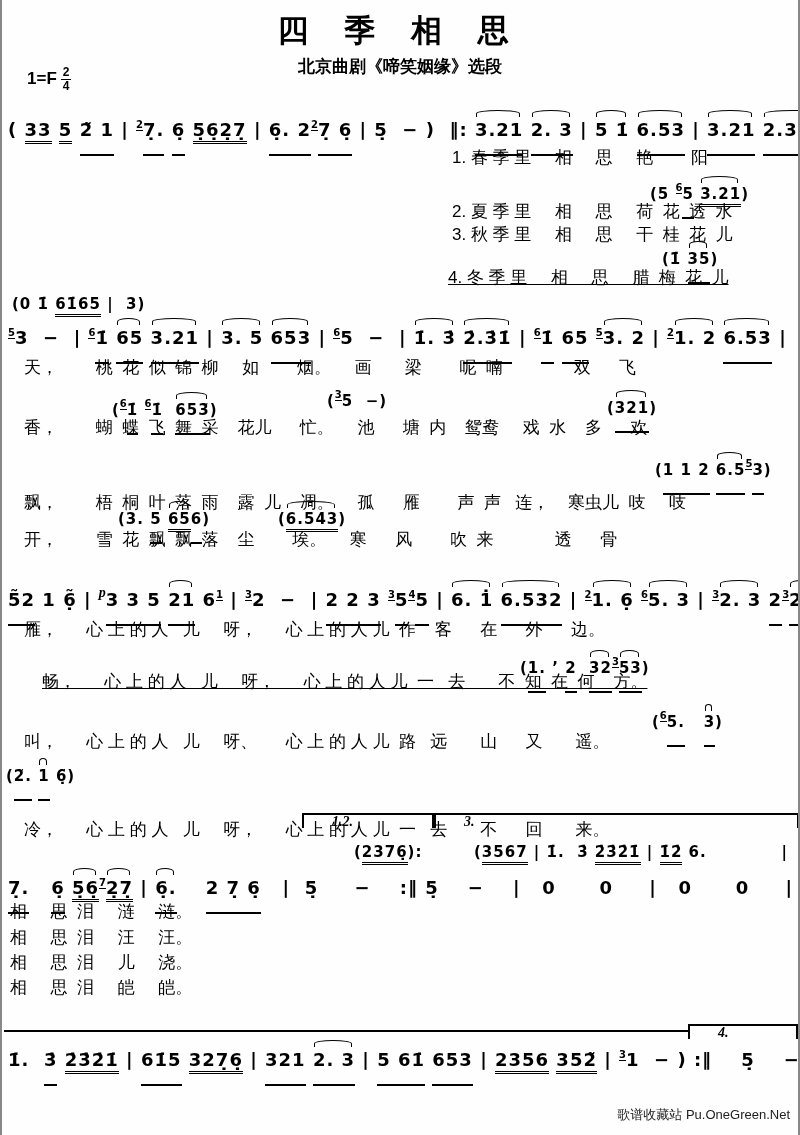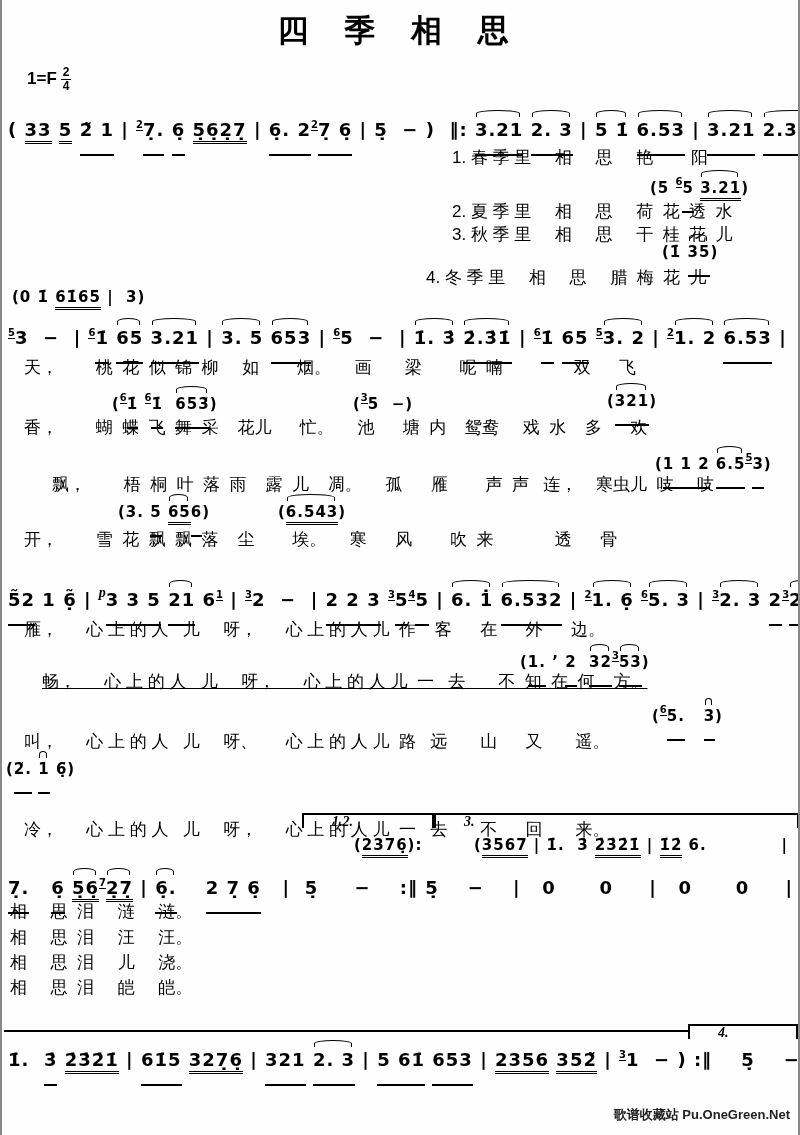--- a/index.html
+++ b/index.html
@@ -11,77 +11,78 @@
   .subtitle{position:absolute;top:55px;left:0;right:0;text-align:center;
             font-weight:700;font-size:17px;}
   .keysig{position:absolute;left:25px;top:66px;font-weight:800;font-size:17px;
           display:flex;align-items:center;gap:4px;}
   .ts{display:inline-flex;flex-direction:column;align-items:center;line-height:1;
       font-size:12px;font-weight:800;}
   .ts .tn{border-bottom:1.5px solid #000;padding:0 2px 1px;}
   .mline,.aline{position:absolute;font-weight:700;white-space:pre;
                 font-family:"DejaVu Sans",sans-serif;letter-spacing:1px;}
   .mline{font-size:18px;line-height:30px;}
-  .aline{font-size:15px;line-height:19px;}
+  .aline{font-size:15px;line-height:32px;}
   .lyric{position:absolute;white-space:pre;font-size:17px;line-height:20px;}
   .u1{border-bottom:2px solid #000;padding-bottom:14px;}
   .u2{border-bottom:3px double #000;padding-bottom:1px;}
   .g{font-size:10px;vertical-align:8px;border-bottom:1px solid #000;letter-spacing:0;}
   .dyn{font-style:italic;font-family:"Liberation Serif",serif;font-size:14px;
        vertical-align:9px;letter-spacing:0;}
   .arc{position:relative;}
   .arc::before{content:"";position:absolute;top:-9px;left:1px;right:3px;height:6px;
                border:1.5px solid #000;border-bottom:none;border-radius:100% 100% 0 0;}
   .volta{position:absolute;border-top:2px solid #000;border-left:2px solid #000;
          border-right:2px solid #000;height:13px;}
   .volta .vl{position:absolute;left:4px;top:0;font-style:italic;font-size:14px;
              font-weight:600;line-height:1;font-family:"Liberation Serif",serif;margin-left:24px;}
   .rule{position:absolute;border-top:2px solid #000;}
-  .footer{position:absolute;right:8px;top:1106px;font-size:13px;color:#222;font-weight:bold;}
+  .footer{position:absolute;right:8px;top:1106px;font-size:13px;color:#222;}
 </style>
 </head>
 <body>
 
 <div id="page">
   <div class="title">四 季 相 思</div>
+  <div class="subtitle">北京曲剧《啼笑姻缘》选段</div>
   <div class="keysig">
     <span>1=F</span>
     <span class="ts">
       <span class="tn">2</span>
       <span>4</span>
     </span>
   </div>
 
   <div id="score">
       <div class="mline" style="left: 6px; top: 110px;"><span class="">( </span><span class="u2">33</span><span class=""> </span><span class="u2">5</span><span class=""> </span><span class="u1">2̃ 1</span><span class=""> | </span><span class="g">2</span><span class="u1">7̣.</span><span class=""> </span><span class="u1">6̣</span><span class=""> </span><span class="u2">5̣6̣2̣7̣</span><span class=""> | </span><span class="u1">6̣. 2</span><span class="g">2</span><span class="u1">7̣ 6̣</span><span class=""> | 5̣  − )  ‖: </span><span class="u1 arc">3.21</span><span class=""> </span><span class="u1 arc">2. 3</span><span class=""> | </span><span class="arc">5 1̇</span><span class=""> </span><span class="u1 arc">6.53</span><span class=""> | </span><span class="u1 arc">3.21</span><span class=""> </span><span class="u1 arc">2.365</span></div>
       <div class="mline" style="left: 6px; top: 318px;"><span class="g">5</span><span class="">3  −  | </span><span class="g">6</span><span class="u1">1̇</span><span class=""> </span><span class="u1 arc">65</span><span class=""> </span><span class="u1 arc">3.21</span><span class=""> | </span><span class="arc">3. 5</span><span class=""> </span><span class="u1 arc">653</span><span class=""> | </span><span class="g">6</span><span class="">5  −  | </span><span class="arc">1̇. 3̇</span><span class=""> </span><span class="u1 arc">2̇.3̇1̇</span><span class=""> | </span><span class="g">6</span><span class="u1">1̇</span><span class=""> </span><span class="u1">65</span><span class=""> </span><span class="g">5</span><span class="arc">3. 2</span><span class=""> | </span><span class="g">2</span><span class="arc">1. 2</span><span class=""> </span><span class="u1 arc">6.53</span><span class=""> |</span></div>
       <div class="mline" style="left: 6px; top: 578px;"><span class="u1">5̃2</span><span class=""> 1 </span><span class="">6̣̃</span><span class=""> | </span><span class="dyn">p</span><span class="u1">3 3 5</span><span class=""> </span><span class="u1 arc">21</span><span class=""> 6</span><span class="g">1</span><span class=""> | </span><span class="g">3</span><span class="">2  −  | </span><span class="u1">2 2 3</span><span class=""> </span><span class="g">3</span><span class="u1">5</span><span class="g">4</span><span class="u1">5</span><span class=""> | </span><span class="arc">6. 1̇</span><span class=""> </span><span class="u1 arc">6.532</span><span class=""> | </span><span class="g">2</span><span class="arc">1. 6̣</span><span class=""> </span><span class="g">6</span><span class="arc">5. 3</span><span class=""> | </span><span class="g">3</span><span class="arc">2. 3</span><span class=""> </span><span class="u1">2</span><span class="g">3</span><span class="u1 arc">21</span></div>
       <div class="mline" style="left: 6px; top: 868px;"><span class="u1">7̣.</span><span class="">   </span><span class="u1">6̣</span><span class=""> </span><span class="u2 arc">5̣6̣</span><span class="g">7</span><span class="u2 arc">2̣7̣</span><span class=""> | </span><span class="u1 arc">6̣.</span><span class="">    </span><span class="u1">2 7̣ 6̣</span><span class="">   |  5̣     −    :‖ 5̣    −    |   0      0     |   0      0     |</span></div>
       <div class="mline" style="left: 6px; top: 1040px;"><span class="">1̇.</span><span class="">  </span><span class="u1">3̇</span><span class=""> </span><span class="u2">2̇3̇2̇1̇</span><span class=""> | </span><span class="u1">61̇5</span><span class=""> </span><span class="u2">327̣6̣</span><span class=""> | </span><span class="u1">321</span><span class=""> </span><span class="u1 arc">2. 3</span><span class=""> | </span><span class="u1">5 61̇</span><span class=""> </span><span class="u1">653</span><span class=""> | </span><span class="u2">2356</span><span class=""> </span><span class="u2">352̃</span><span class=""> | </span><span class="g">3</span><span class="">1  − ) :‖    5̣    −   ‖</span></div>
       <div class="aline" style="left: 648px; top: 172px;"><span class="">(5 </span><span class="g">6</span><span class="u1">5</span><span class=""> </span><span class="u2 arc">3.21</span><span class="">)</span></div>
       <div class="aline" style="left: 660px; top: 243px;"><span class="">(1̇ </span><span class="u1 arc">35</span><span class="">)</span></div>
       <div class="aline" style="left: 10px; top: 288px;"><span class="">(0 1̇ </span><span class="u2">61̇65</span><span class=""> |  3)</span></div>
       <div class="aline" style="left: 110px; top: 388px;"><span class="">(</span><span class="g">6</span><span class="u1">1̇</span><span class=""> </span><span class="g">6</span><span class="u1">1̇</span><span class="">  </span><span class="u1 arc">653̃</span><span class="">)</span></div>
-      <div class="aline" style="left: 325px; top: 388px; margin-left: 26px;"><span class="">(</span><span class="g">3</span><span class="">5  −)</span></div>
+      <div class="aline" style="left: 325px; top: 379px;"><span class="">(</span><span class="g">3</span><span class="">5  −)</span></div>
       <div class="aline" style="left: 605px; top: 392px;"><span class="">(</span><span class="u1 arc">321</span><span class="">)</span></div>
       <div class="aline" style="left: 653px; top: 448px;"><span class="">(</span><span class="u1">1 1 2</span><span class=""> </span><span class="u1 arc">6.5</span><span class="g">5</span><span class="u1">3</span><span class="">)</span></div>
       <div class="aline" style="left: 116px; top: 503px;"><span class="">(3. </span><span class="u1">5</span><span class=""> </span><span class="u2 arc">65</span><span class="u1">6</span><span class="">)</span></div>
       <div class="aline" style="left: 276px; top: 503px;"><span class="">(</span><span class="u2 arc">6.543</span><span class="">)</span></div>
       <div class="aline" style="left: 518px; top: 646px;"><span class="">(</span><span class="u1">1.</span><span class=""> ’ </span><span class="u1">2</span><span class="">  </span><span class="u1 arc">32</span><span class="g">3</span><span class="u1 arc">53</span><span class="">)</span></div>
       <div class="aline" style="left: 650px; top: 700px;"><span class="">(</span><span class="g">6</span><span class="u1">5.</span><span class="">   </span><span class="u1 arc">3</span><span class="">)</span></div>
       <div class="aline" style="left: 4px; top: 760px;"><span class="">(</span><span class="u1">2̃.</span><span class=""> </span><span class="u1 arc">1</span><span class=""> 6̣̃)</span></div>
       <div class="aline" style="left: 352px; top: 836px;"><span class="">(</span><span class="u2">2376̣</span><span class="">):</span></div>
       <div class="aline" style="left: 472px; top: 836px;"><span class="">(</span><span class="u2">3567</span><span class=""> | </span><span class="">1̇.  3̇</span><span class=""> </span><span class="u2">2̇3̇2̇1̇</span><span class=""> | </span><span class="u2">1̇2̇</span><span class=""> 6.            |</span></div>
       <div class="lyric" style="left: 450px; top: 148px;">1. 春 季 里     相     思     艳        阳</div>
       <div class="lyric" style="left: 450px; top: 202px;">2. 夏 季 里     相     思     荷  花  透  水</div>
       <div class="lyric" style="left: 450px; top: 225px;">3. 秋 季 里     相     思     干  桂  花  儿</div>
-      <div class="lyric" style="left: 424px; top: 268px;">4. 冬 季 里     相     思     腊  梅  花  儿</div>
+      <div class="lyric" style="left: 446px; top: 268px; text-decoration: underline;">4. 冬 季 里     相     思     腊  梅  花  儿</div>
       <div class="lyric" style="left: 22px; top: 358px;">天，        桃  花  似  锦  柳     如        烟。     画       梁        呢  喃               双      飞</div>
       <div class="lyric" style="left: 22px; top: 418px;">香，        蝴  蝶  飞  舞  采    花儿      忙。     池      塘  内    鸳鸯     戏  水    多      欢</div>
-      <div class="lyric" style="left: 22px; top: 475px; margin-left: 28px;">飘，        梧  桐  叶  落  雨    露  儿    凋。     孤      雁        声  声   连，    寒虫儿  吱     吱</div>
+      <div class="lyric" style="left: 22px; top: 493px;">飘，        梧  桐  叶  落  雨    露  儿    凋。     孤      雁        声  声   连，    寒虫儿  吱     吱</div>
       <div class="lyric" style="left: 22px; top: 530px;">开，        雪  花  飘  飘  落    尘        埃。     寒      风        吹  来             透      骨</div>
       <div class="lyric" style="left: 22px; top: 620px;">雁，      心 上 的 人   儿     呀，      心 上 的 人 儿  作    客      在      外      边。</div>
       <div class="lyric" style="left: 40px; top: 672px; text-decoration: underline;">畅，      心 上 的 人   儿     呀，      心 上 的 人 儿  一   去       不  知  在  何    方。</div>
       <div class="lyric" style="left: 22px; top: 732px;">叫，      心 上 的 人   儿     呀、      心 上 的 人 儿  路   远       山      又       遥。</div>
       <div class="lyric" style="left: 22px; top: 820px;">冷，      心 上 的 人   儿     呀，      心 上 的 人 儿  一   去       不      回       来。</div>
       <div class="lyric" style="left: 8px; top: 902px;">相     思  泪     涟     涟。</div>
       <div class="lyric" style="left: 8px; top: 928px;">相     思  泪     汪     汪。</div>
       <div class="lyric" style="left: 8px; top: 953px;">相     思  泪     儿     浇。</div>
       <div class="lyric" style="left: 8px; top: 978px;">相     思  泪     皑     皑。</div>
     </div>

